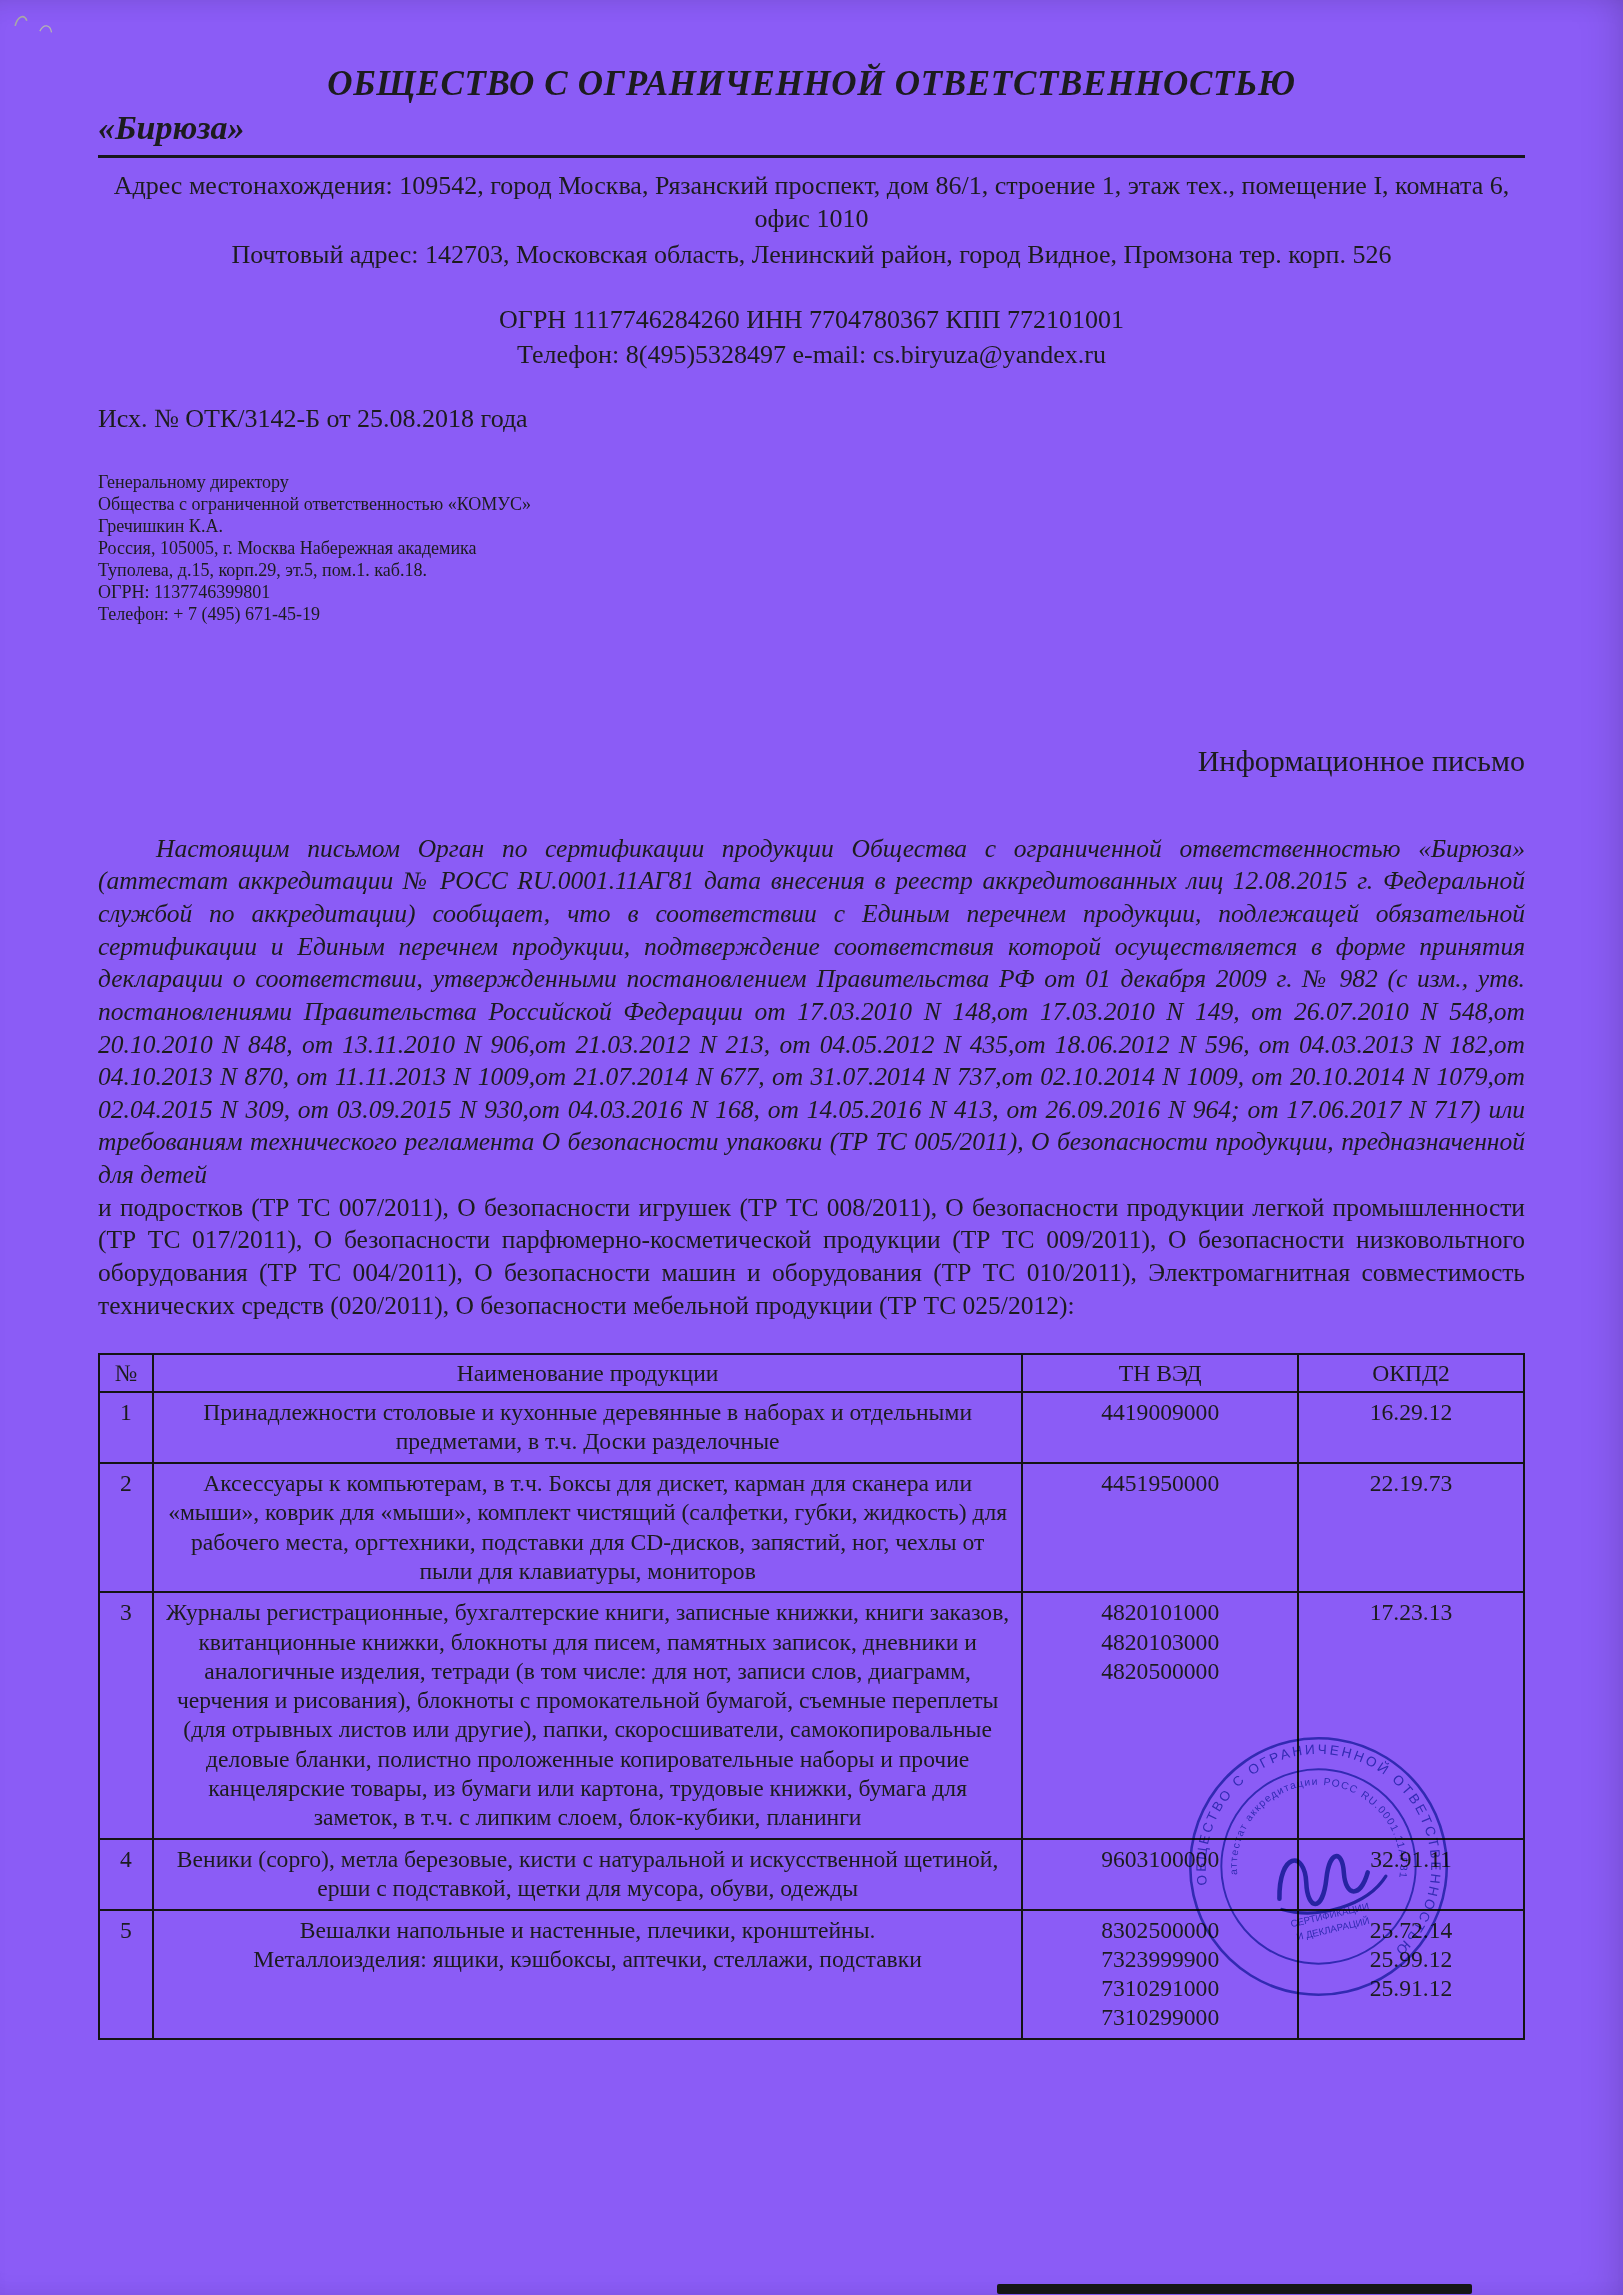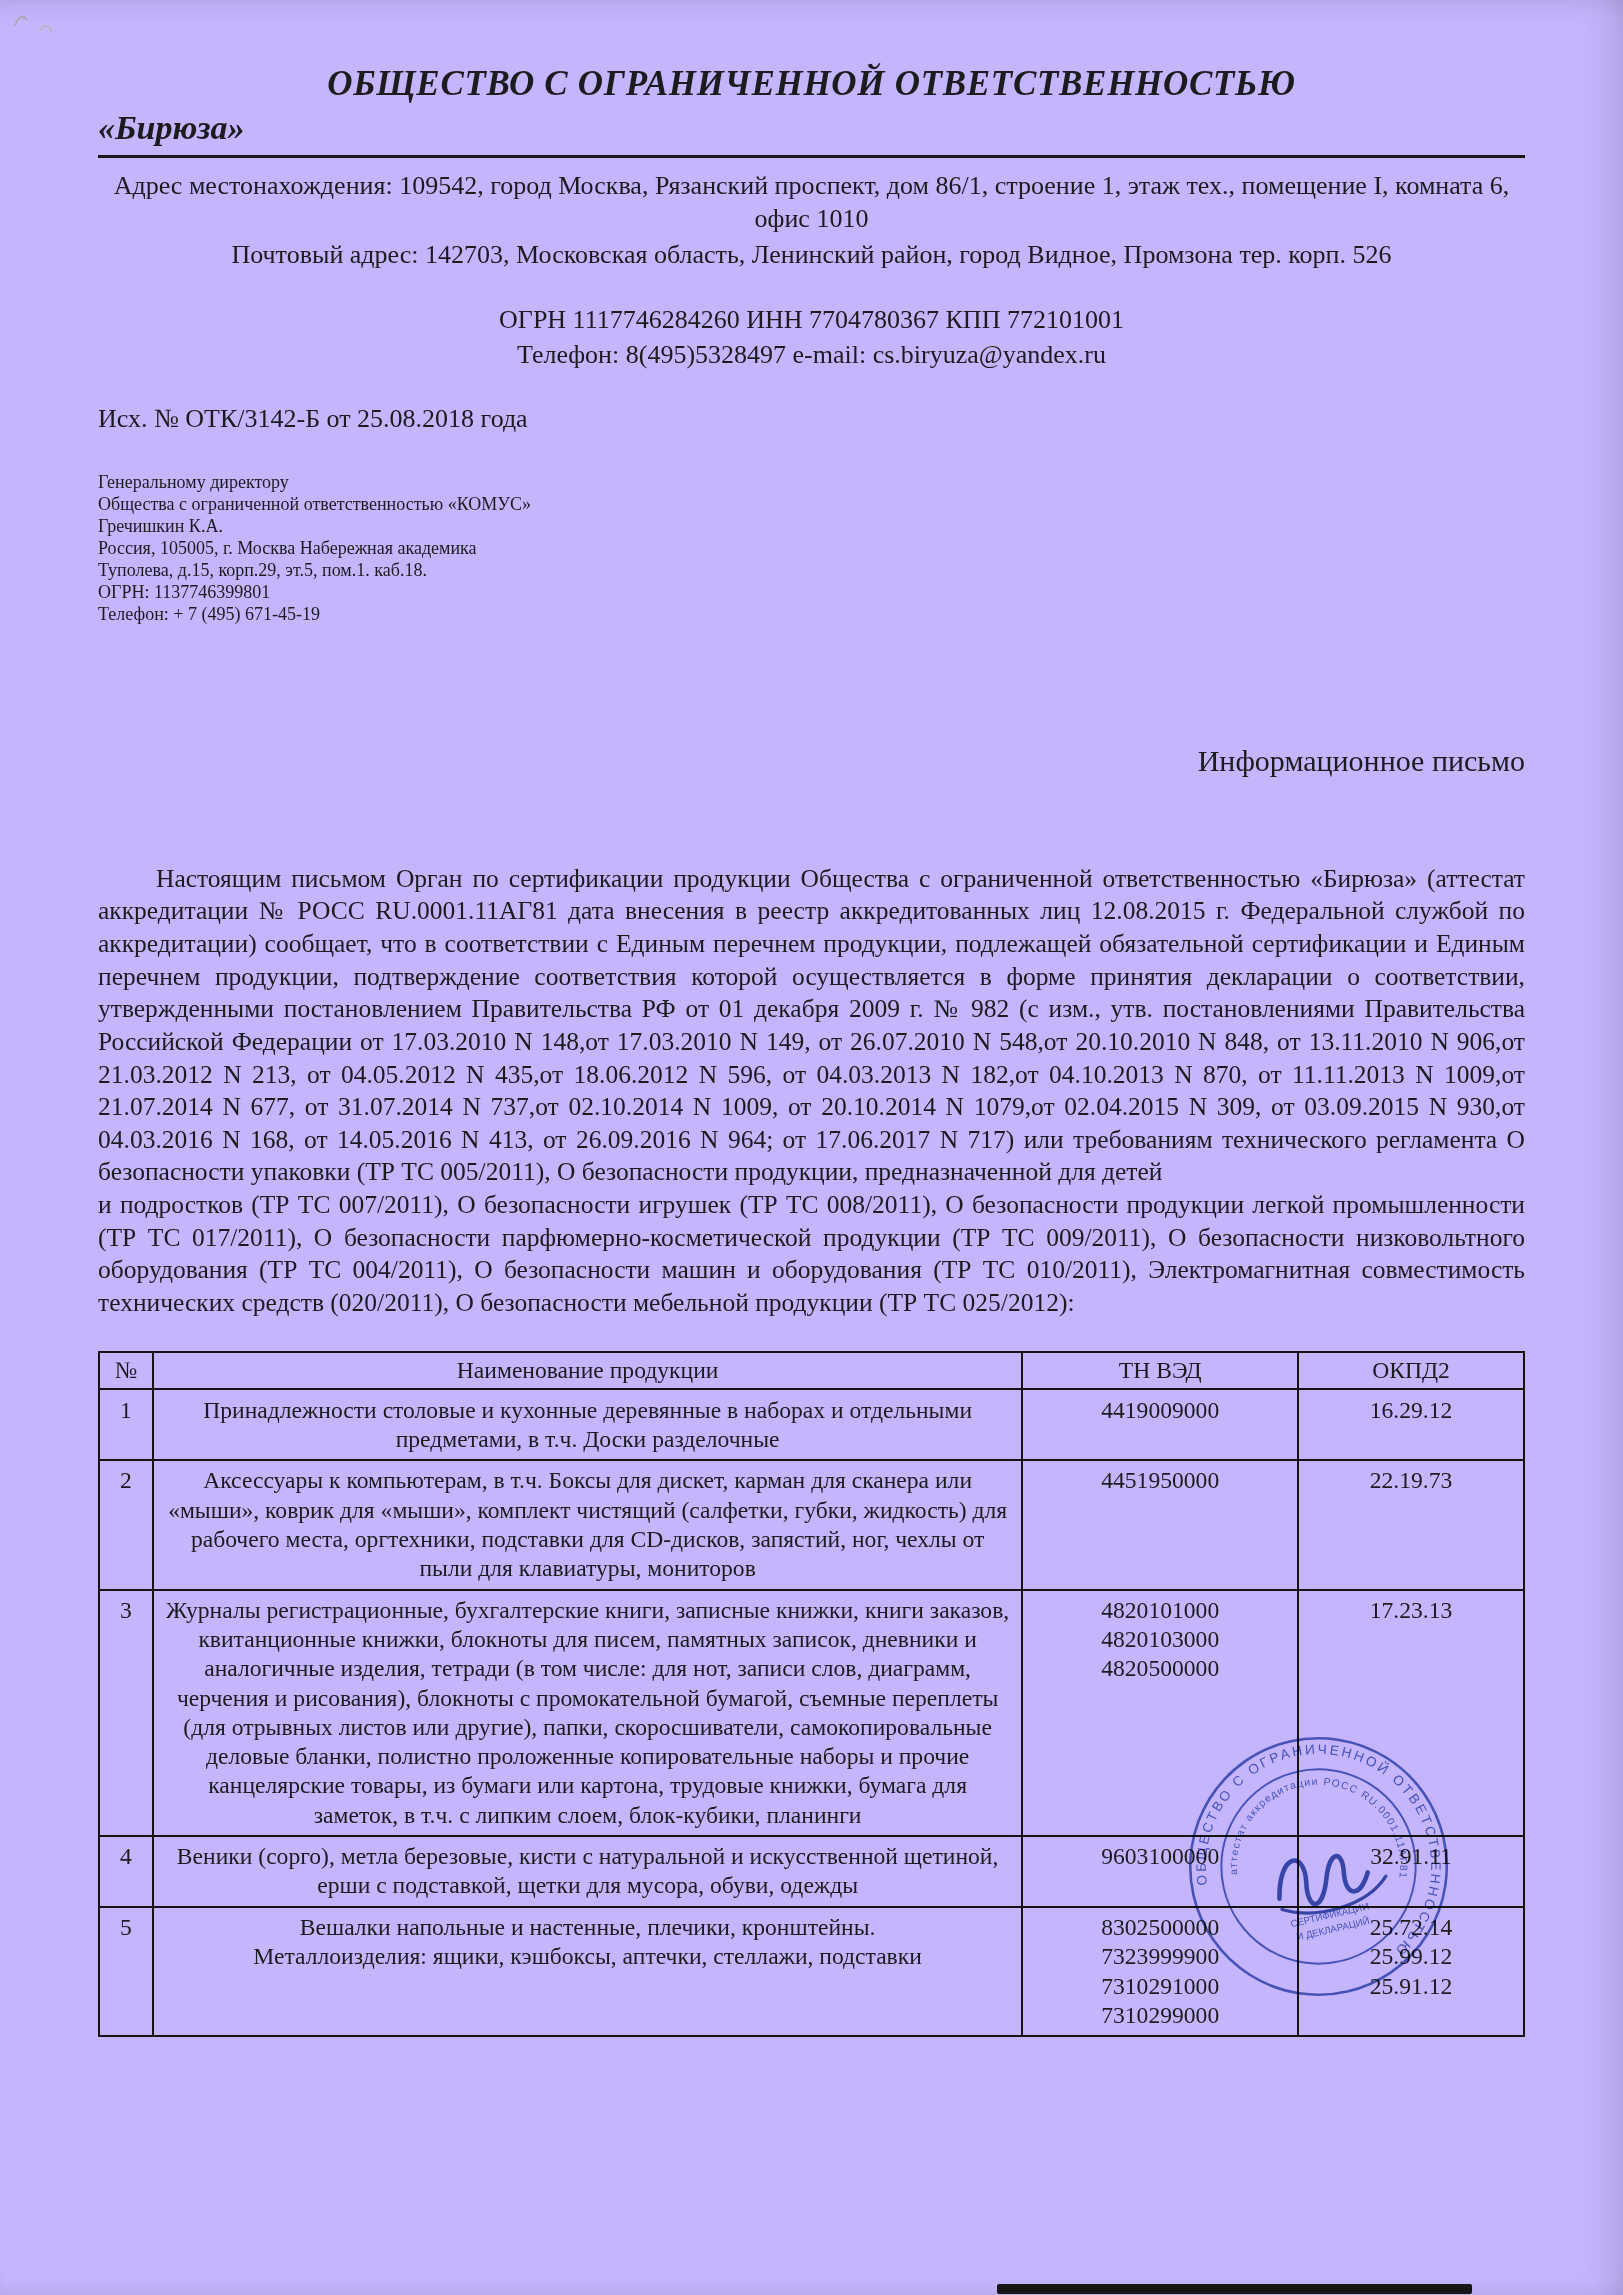--- a/index.html
+++ b/index.html
@@ -2,21 +2,21 @@
 <html lang="ru" style="font-size:10.5px"><head>
 <meta charset="utf-8">
 <style>
   html, body { margin: 0; padding: 0; }
   body { background: #777; }
   .page {
     position: relative;
     width: 1623px;
     height: 2295px;
     margin: 0 auto;
-    background: #c4b5fd;
+    background: #8b5cf6;
     font-family: "Liberation Serif", serif;
     color: #1c1c1e;
     overflow: hidden;
     box-shadow: inset -22px 0 46px -26px rgba(0,0,0,.22),
                 inset 0 17px 33px -26px rgba(0,0,0,.16),
                 inset 0 -13px 26px -22px rgba(0,0,0,.10);
   }
   .content { padding: 64px 98px 0 98px; }
 
   .org-type  { text-align: center; font-size: 35px; font-weight: bold; font-style: italic; letter-spacing: 0.7px; }
@@ -28,21 +28,21 @@
   .reg-line   { text-align: center; font-size: 26px; margin-top: 34px; }
   .contact    { text-align: center; font-size: 26px; margin-top: 5.2px; }
   .ref-line   { font-size: 26px; margin-top: 34px; }
 
   .recipient  { text-align: left; font-size: 18px; line-height: 1.22; margin-top: 38px; margin-right: 42px; }
   .recipient div { margin: 0; }
 
   .letter-title { text-align: right; font-size: 30px; margin-top: 118px; }
 
   .body-par { font-size: 25.5px; line-height: 1.28; text-align: justify; margin: 0; }
-  .body-par.first { margin-top: 85px; text-indent: 58px; }
+  .body-par.first { margin-top: 55px; text-indent: 58px; font-style: italic; }
 
   table.products {
     width: 100%;
     border-collapse: collapse;
     margin-top: 31px;
     font-size: 23.6px;
     line-height: 1.24;
   }
   table.products th, table.products td {
     border: 2px solid #141414;

